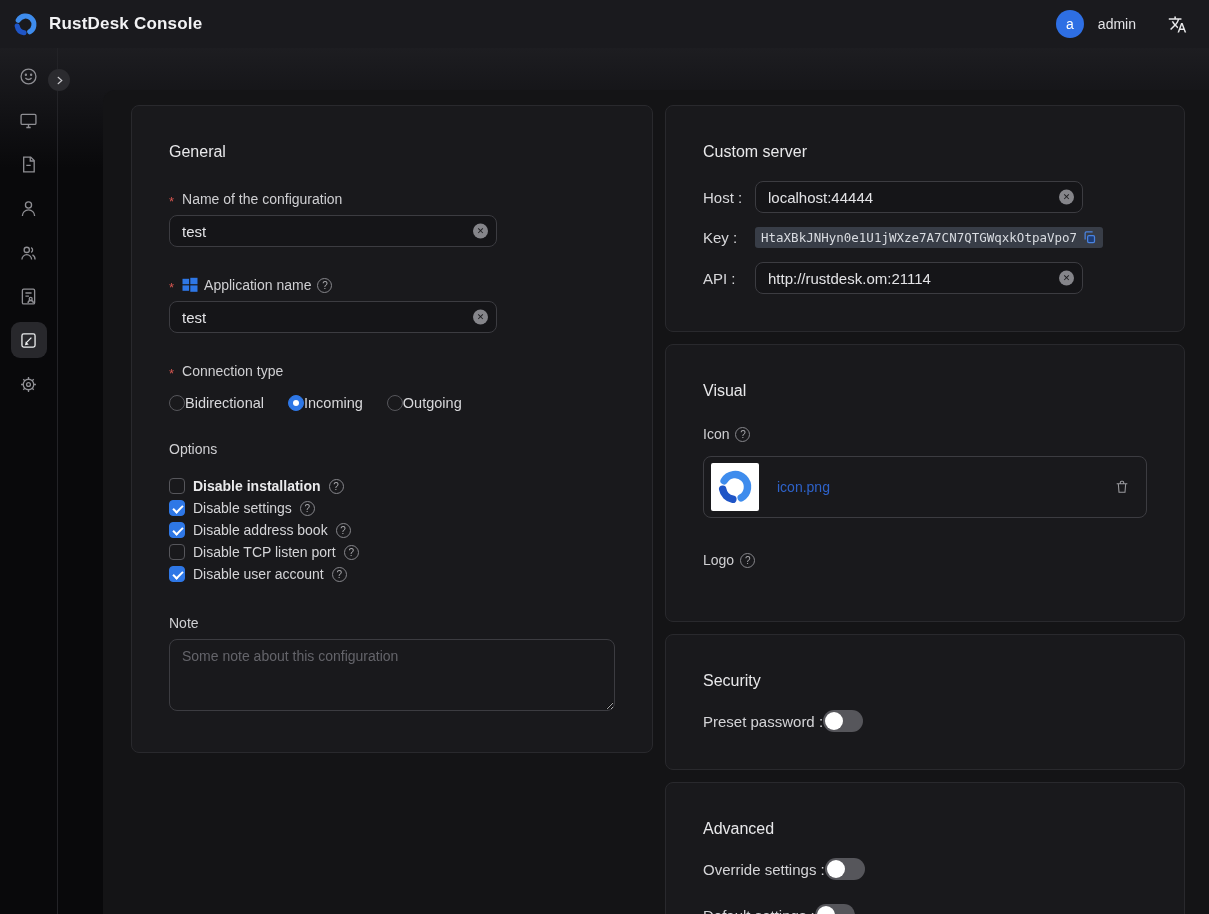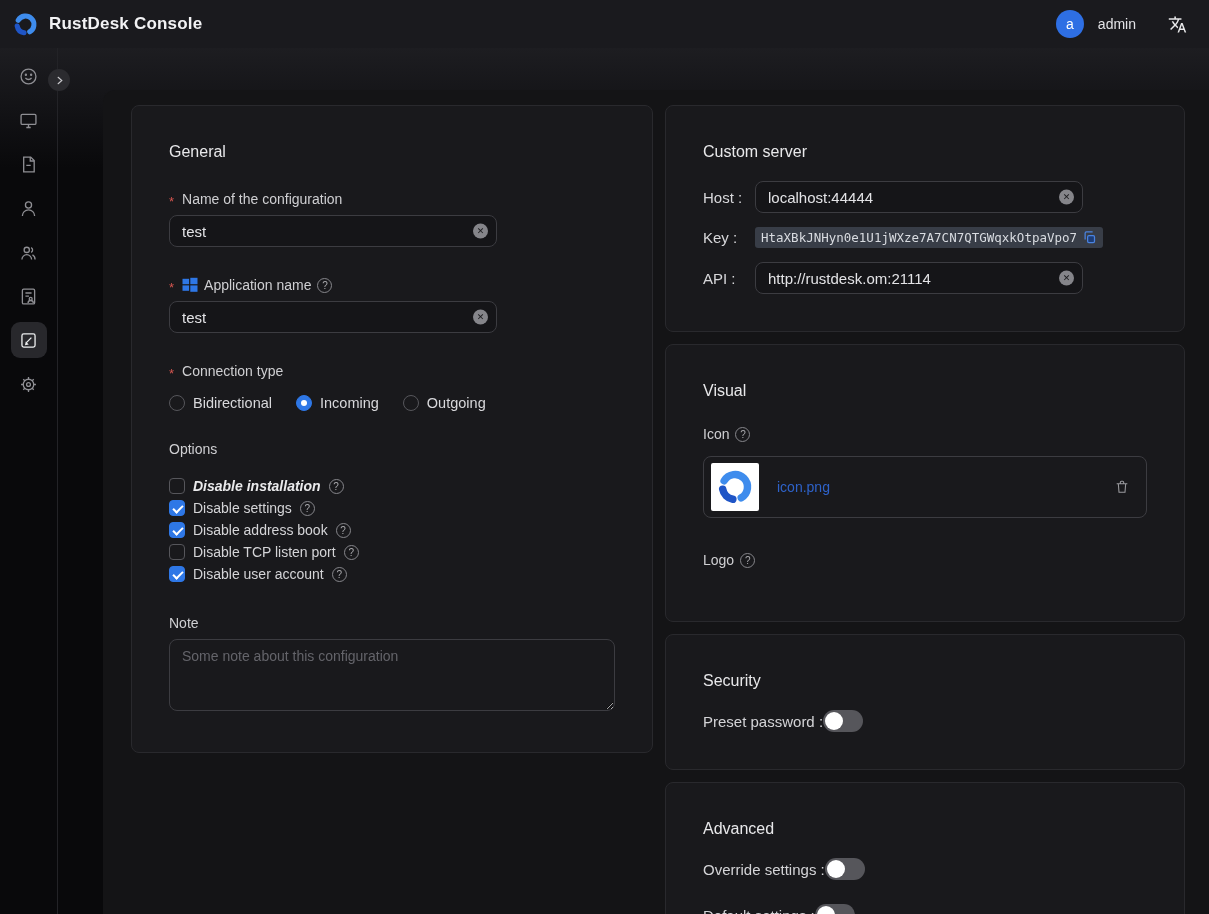--- a/index.html
+++ b/index.html
@@ -86,21 +86,21 @@
     position:absolute; right:9px; top:50%; transform:translateY(-50%);
     width:15px; height:15px; border-radius:50%; background:#85858a;
     color:#1b1b1e; font-size:9px; line-height:15px; text-align:center;
     border:none; cursor:pointer; padding:0;
   }
   .section-gap { margin-top:30px; }
   .label-gap { margin-bottom:8px; }
 
   
   .radio-row { display:flex; align-items:center; gap:24px; margin-top:16px; }
-  .radio-item { display:flex; align-items:center; gap:8px; cursor:pointer; }
+  .radio-item { display:flex; align-items:center; cursor:pointer; }
   .radio {
     width:16px; height:16px; border-radius:50%; border:1.5px solid #56565b; position:relative; flex:none;
   }
   .radio.on { border-color:#2e77e6; background:#2e77e6; }
   .radio.on::after {
     content:''; position:absolute; left:50%; top:50%; transform:translate(-50%,-50%);
     width:6px; height:6px; border-radius:50%; background:#fff;
   }
   .radio-label { font-size:14.5px; color:#d8d8db; }
 
@@ -110,21 +110,21 @@
   .checkbox {
     width:16px; height:16px; border-radius:4px; border:1.5px solid #56565b;
     background:transparent; position:relative; flex:none;
   }
   .checkbox.on { background:#2e77e6; border-color:#2e77e6; }
   .checkbox.on::after {
     content:''; position:absolute; left:5px; top:1.5px; width:4px; height:8px;
     border-right:2px solid #fff; border-bottom:2px solid #fff; transform:rotate(45deg);
   }
   .check-label { font-size:14px; color:#d4d4d7; }
-  .check-label.bold { font-weight:700; color:#eaeaec;font-style:italic; }
+  .check-label.bold { font-weight:700; color:#eaeaec; }
 
   textarea.note {
     width:100%; height:72px; background:transparent; border:1px solid #3c3c41;
     border-radius:8px; color:#e3e3e6; font-size:14px; padding:8px 12px;
     font-family:"Liberation Sans", sans-serif; resize:both; outline:none;
   }
   textarea.note::placeholder { color:#64646a; }
   .text-input::placeholder { color:#64646a; }
 
   

